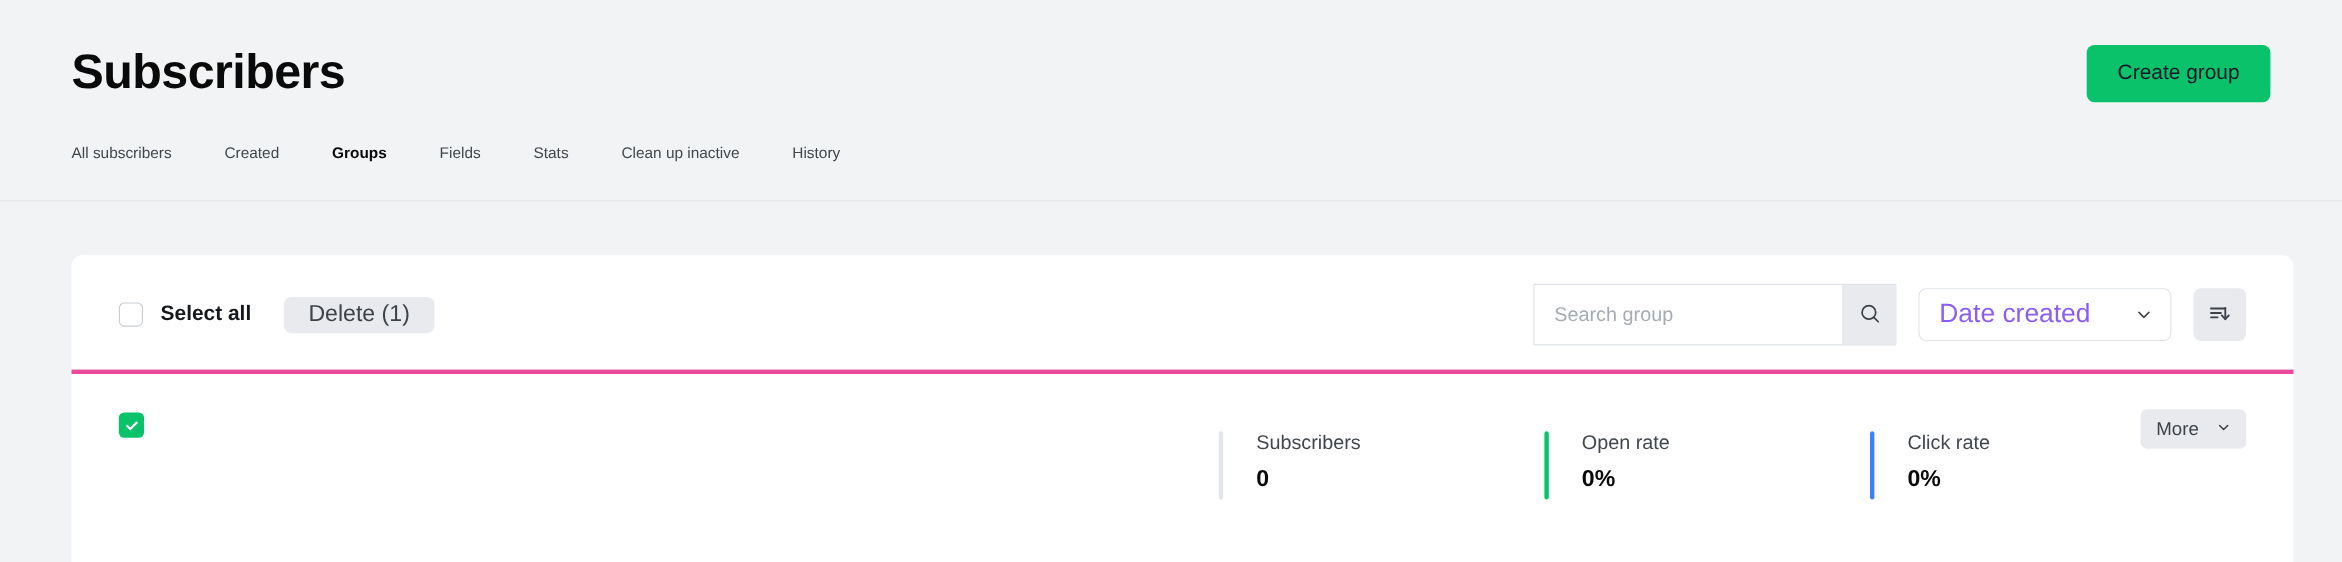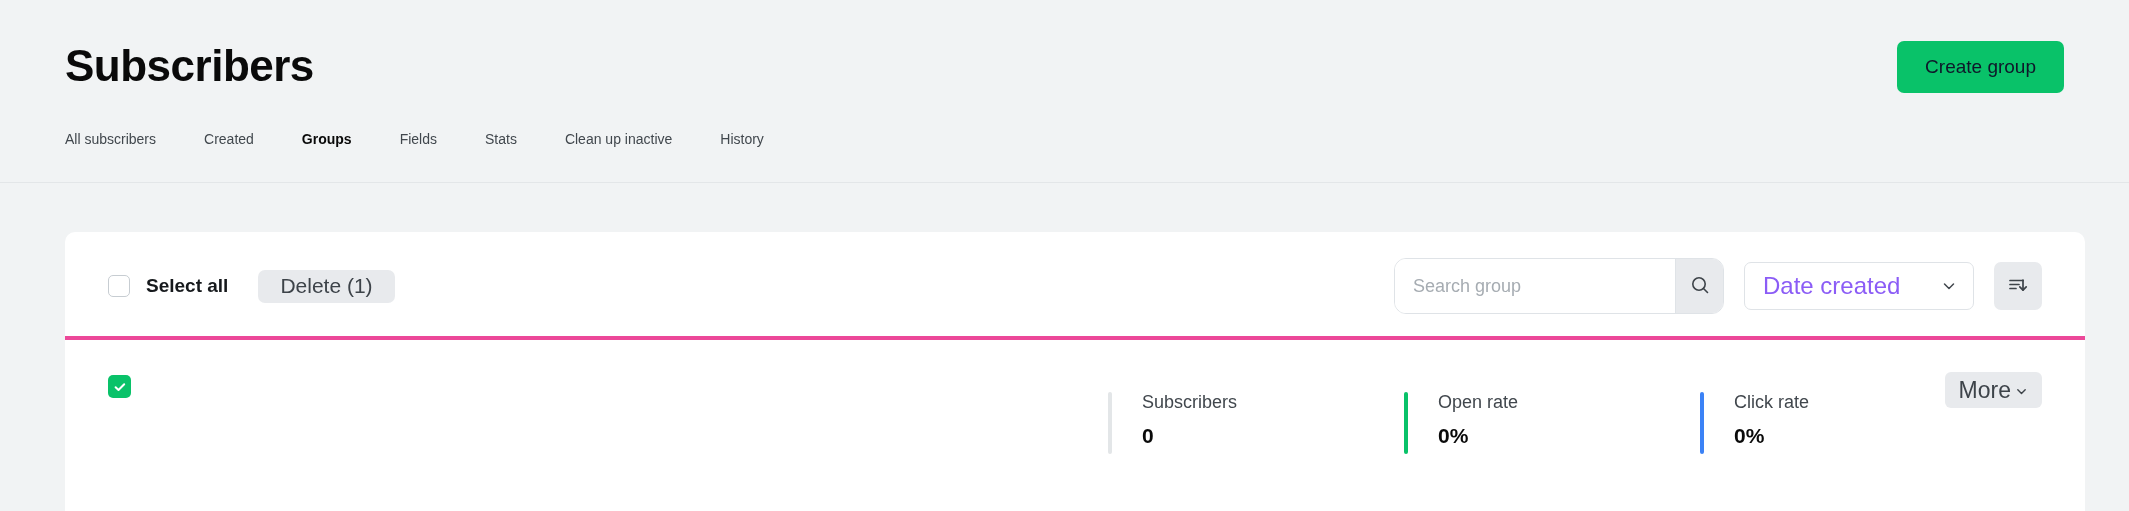--- a/index.html
+++ b/index.html
@@ -127,21 +127,21 @@
     top: 0;
     height: 108px;
     display: flex;
     align-items: center;
     gap: 20px;
   }
   .search-wrap {
     display: flex;
     height: 56px;
     border: 1px solid #dfe3e7;
-    border-radius: 12px;
+    border-radius: 1px;
     overflow: hidden;
     background: #fff;
   }
   .search-input {
     width: 280px;
     border: none;
     outline: none;
     padding: 0 18px;
     font-size: 18px;
     color: #16191c;
@@ -281,26 +281,26 @@
   .more-btn {
     position: absolute;
     right: 43px;
     top: 32px;
     height: 36px;
     padding: 0 14px;
     background: #e8eaed;
     border: none;
     border-radius: 6px;
     color: #3d4349;
-    font-size: 23px;
-    font-family: "Liberation Sans", sans-serif;
-    cursor: pointer;
-    display: flex;
-    align-items: center;
-    gap: 4px;
+    font-size: 17px;
+    font-family: "Liberation Sans", sans-serif;
+    cursor: pointer;
+    display: flex;
+    align-items: center;
+    gap: 16px;
   }
 </style>
 </head>
 <body>
 
 <div class="page">
 
   <div class="header">
     <h1 class="page-title">Subscribers</h1>
 

